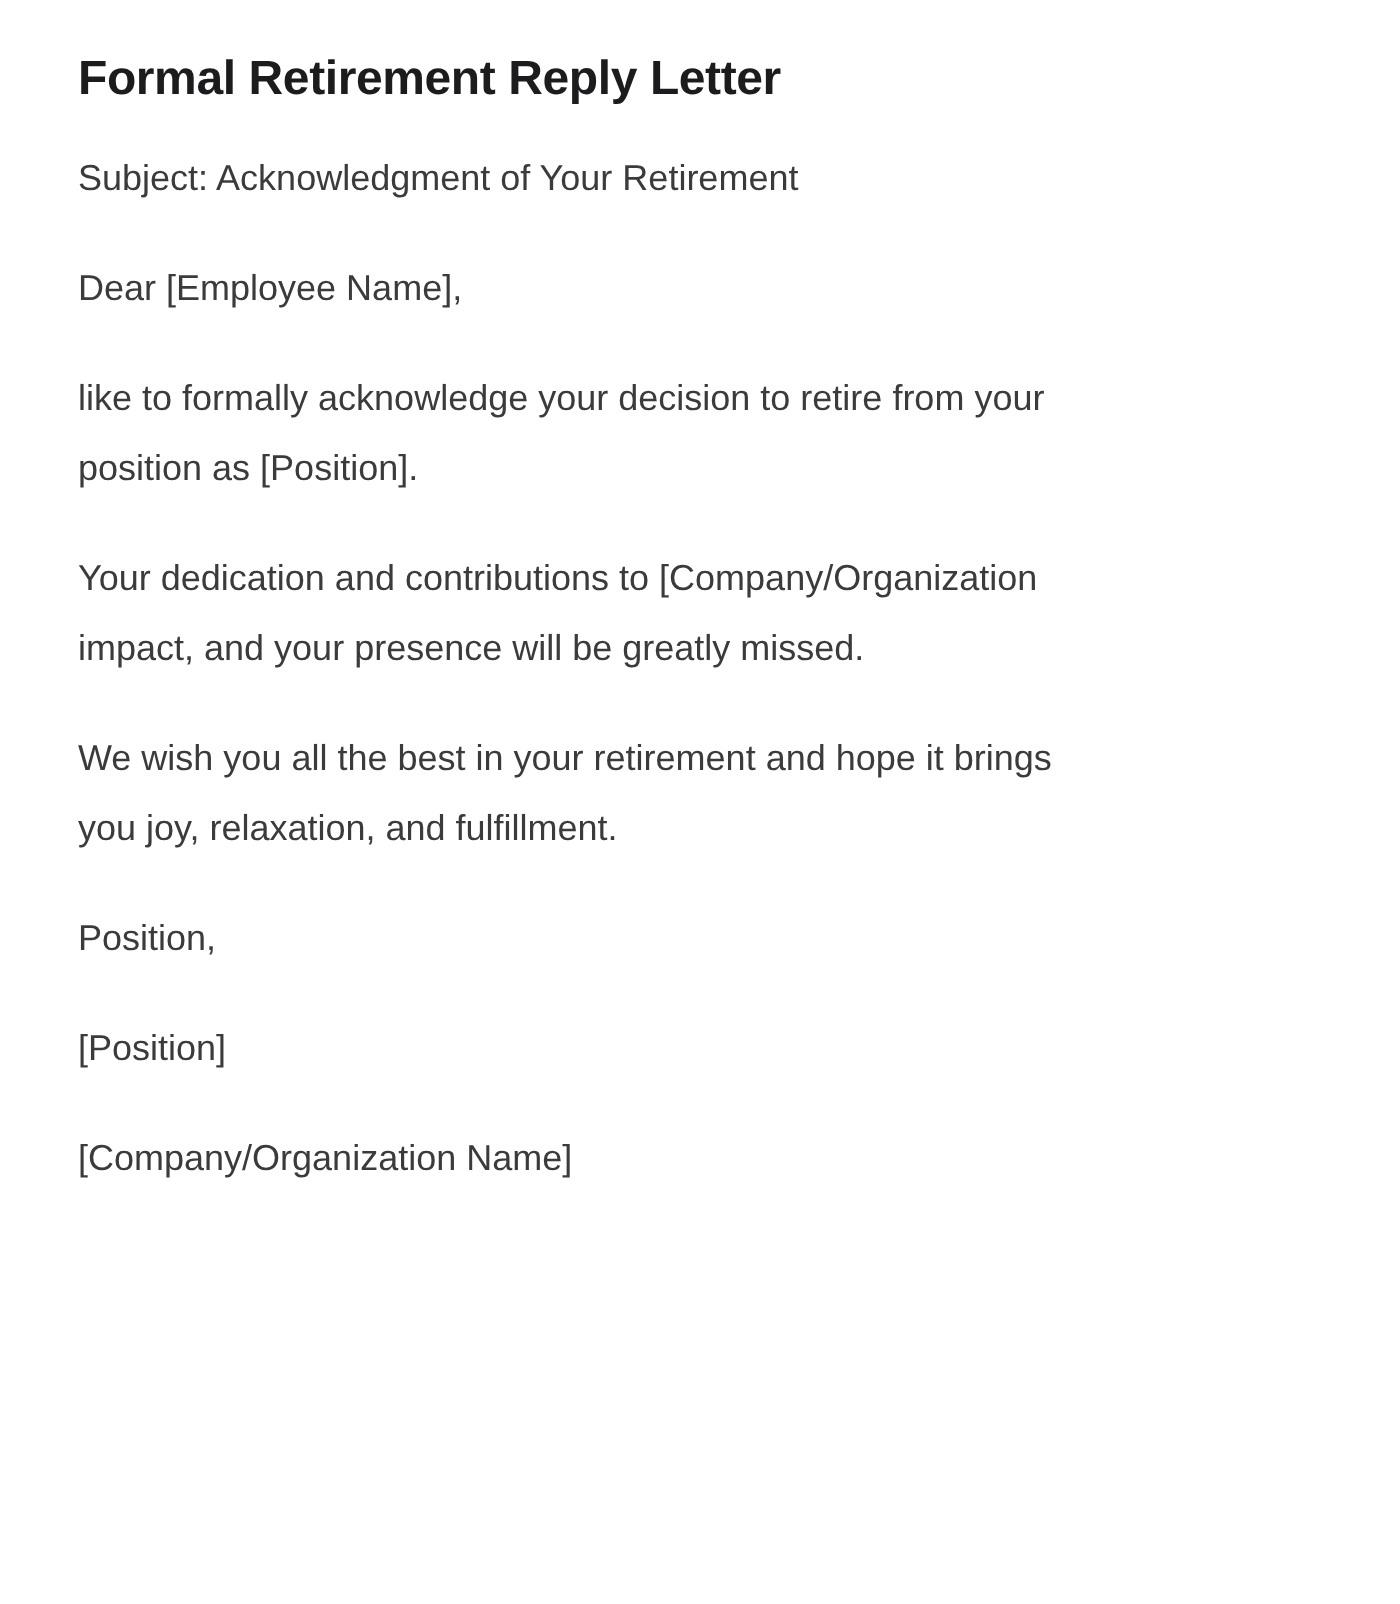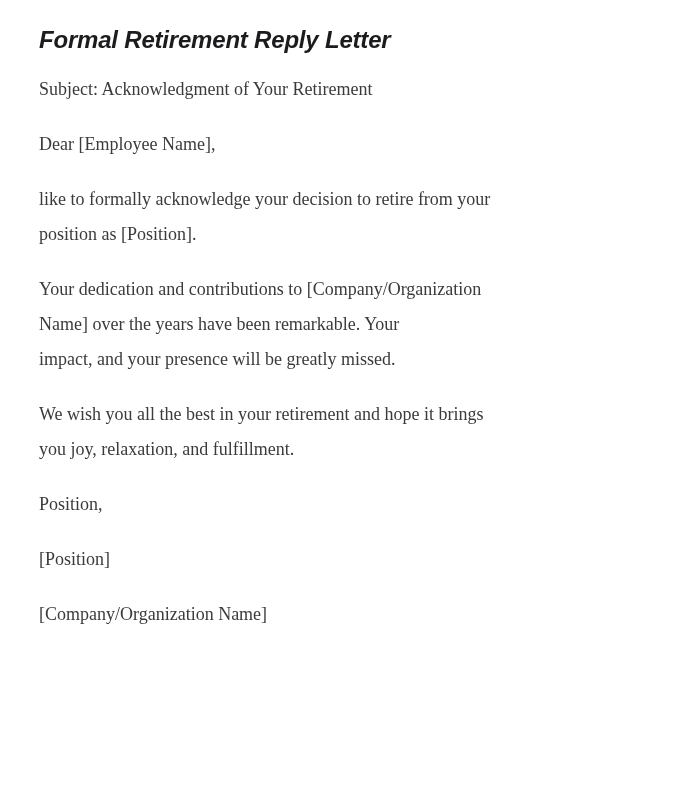--- a/index.html
+++ b/index.html
@@ -18,25 +18,23 @@
     background: #ffffff;
     font-family: "Liberation Sans", "DejaVu Sans", sans-serif;
   }
   .doc-title {
     margin: 0 0 16px 0;
     font-size: 24px;
     line-height: 32px;
     font-weight: 700;
     color: #1c1c1e;
     letter-spacing: -0.2px;
-    font-style: italic;
   }
   .para {
     margin: 0 0 20px 0;
-    font-family: Liberation Serif, serif;
   }
   .line {
     font-size: 18px;
     line-height: 35px;
     color: #3b3b3d;
     white-space: nowrap;
   }
 </style>
 </head>
 <body>
@@ -53,21 +51,20 @@
     <div class="line">Dear [Employee Name],</div>
   </div>
 
   <div class="para">
     <div class="line">like to formally acknowledge your decision to retire from your</div>
     <div class="line">position as [Position].</div>
   </div>
 
   <div class="para">
     <div class="line">Your dedication and contributions to [Company/Organization</div>
-    <div class="line">Name] over the years have been remarkable. Your</div>
     <div class="line">impact, and your presence will be greatly missed.</div>
   </div>
 
   <div class="para">
     <div class="line">We wish you all the best in your retirement and hope it brings</div>
     <div class="line">you joy, relaxation, and fulfillment.</div>
   </div>
 
   <div class="para">
     <div class="line">Position,</div>

